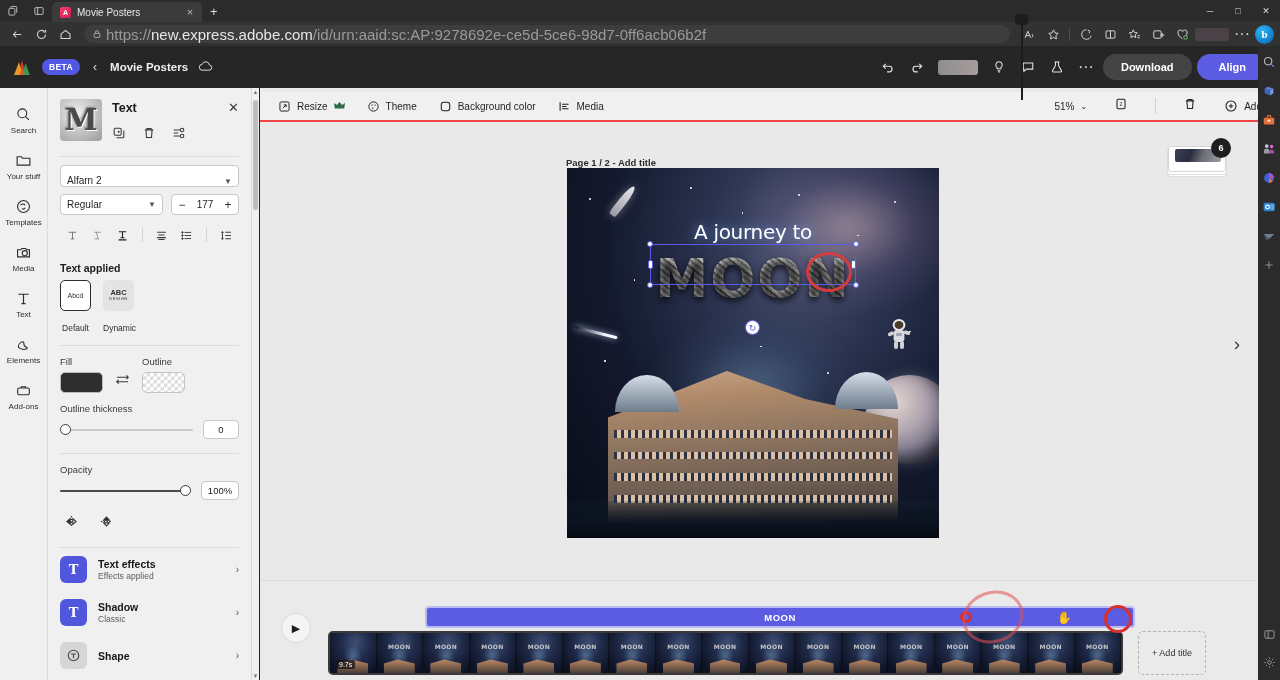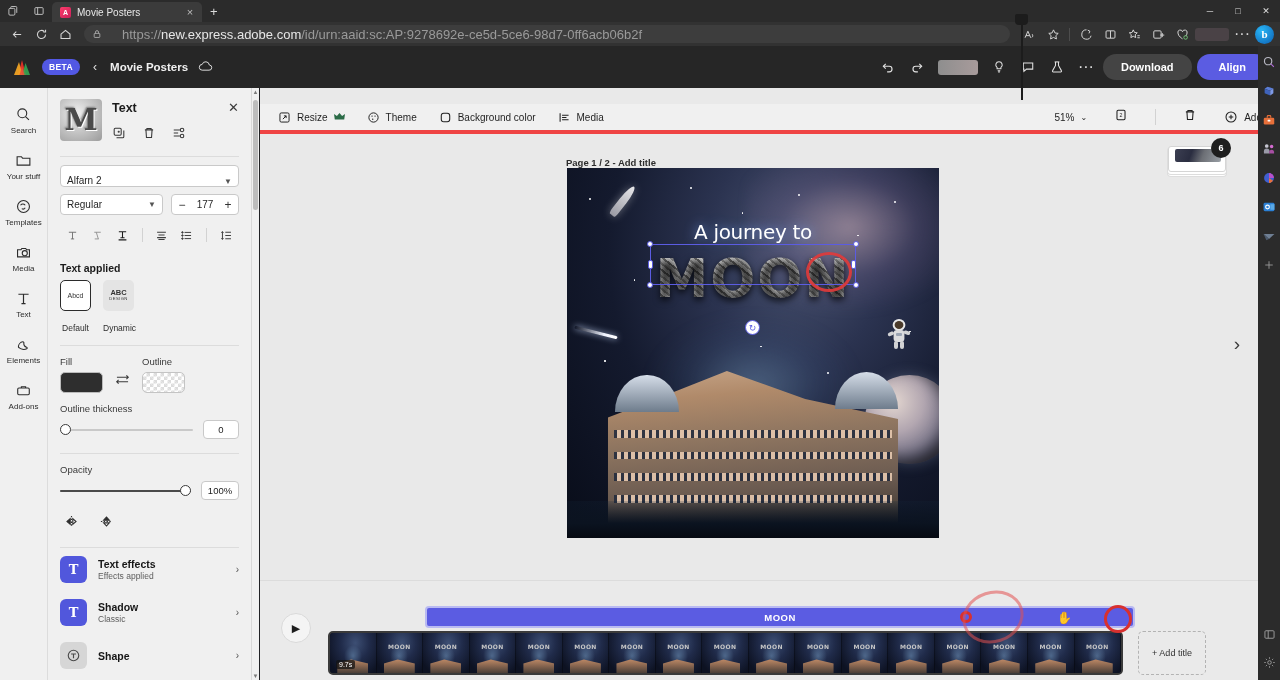--- a/index.html
+++ b/index.html
@@ -45,22 +45,22 @@
   .browser-toolbar {
     position: absolute; top: 22px; left: 0; width: 1280px; height: 24px;
     background: #323232; display: flex; align-items: center; padding: 0 6px; gap: 2px;
   }
   .nav-btn {
     width: 22px; height: 20px; display: flex; align-items: center; justify-content: center;
     color: #d6d6d6;
   }
   .omnibox {
     flex: 1; height: 18px; background: #3d3d3d; border-radius: 9px;
-    display: flex; align-items: center; padding: 0 8px; gap: 20px;
-    margin: 0 6px; font-size: 13px; color: #9a9a9a;
+    display: flex; align-items: center; padding: 0 8px; gap: 4px;
+    margin: 0 6px; font-size: 15px; color: #9a9a9a;
   }
   .omnibox .url-strong { color: #e6e6e6; }
   .tb-icon {
     width: 22px; height: 20px; display: flex; align-items: center; justify-content: center;
     color: #d6d6d6;
   }
   .tb-divider { width:1px; height:13px; background:#4d4d4d; margin:0 3px; }
   .prof-pill { width: 34px; height: 13px; background: #4a4246; border-radius: 3px; }
   .bing-btn {
     width: 19px; height: 19px; border-radius: 50%;
@@ -222,23 +222,23 @@
     background: #bdbdbd; border-radius: 3px;
   }
   .props-scroll .arrow { position:absolute; left:0; width:7px; text-align:center; font-size:6px; color:#7a7a7a; }
 
   
   .canvas-area {
     position: absolute; top: 88px; left: 260px; width: 1020px; height: 492px;
     background: #e9e9e9;
   }
   .canvas-toolbar {
-    position: absolute; top: 16px; left: 0; width: 1020px; height: 30px;
+    position: absolute; top: 4px; left: 0; width: 1020px; height: 30px;
     background: #f0f0f0; display: flex; padding: 0 18px; gap: 22px;
-    border-bottom: 4px solid #ef4444;
+    border-bottom: 2px solid #ef4444;
   }
   .ct-item { display: flex; align-items: center; gap: 6px; font-size: 10px; color: #1f1f1f; }
   .ct-right { margin-left: auto; display: flex; align-items: center; gap: 27px; }
   .ct-sep { width: 1px; height: 16px; background: #d2d2d2; }
 
   .page-label {
     position: absolute; top: 69px; left: 306px;
     font-size: 9.5px; color: #2d2d2d; font-weight: bold;
   }
   .pages-thumb {

